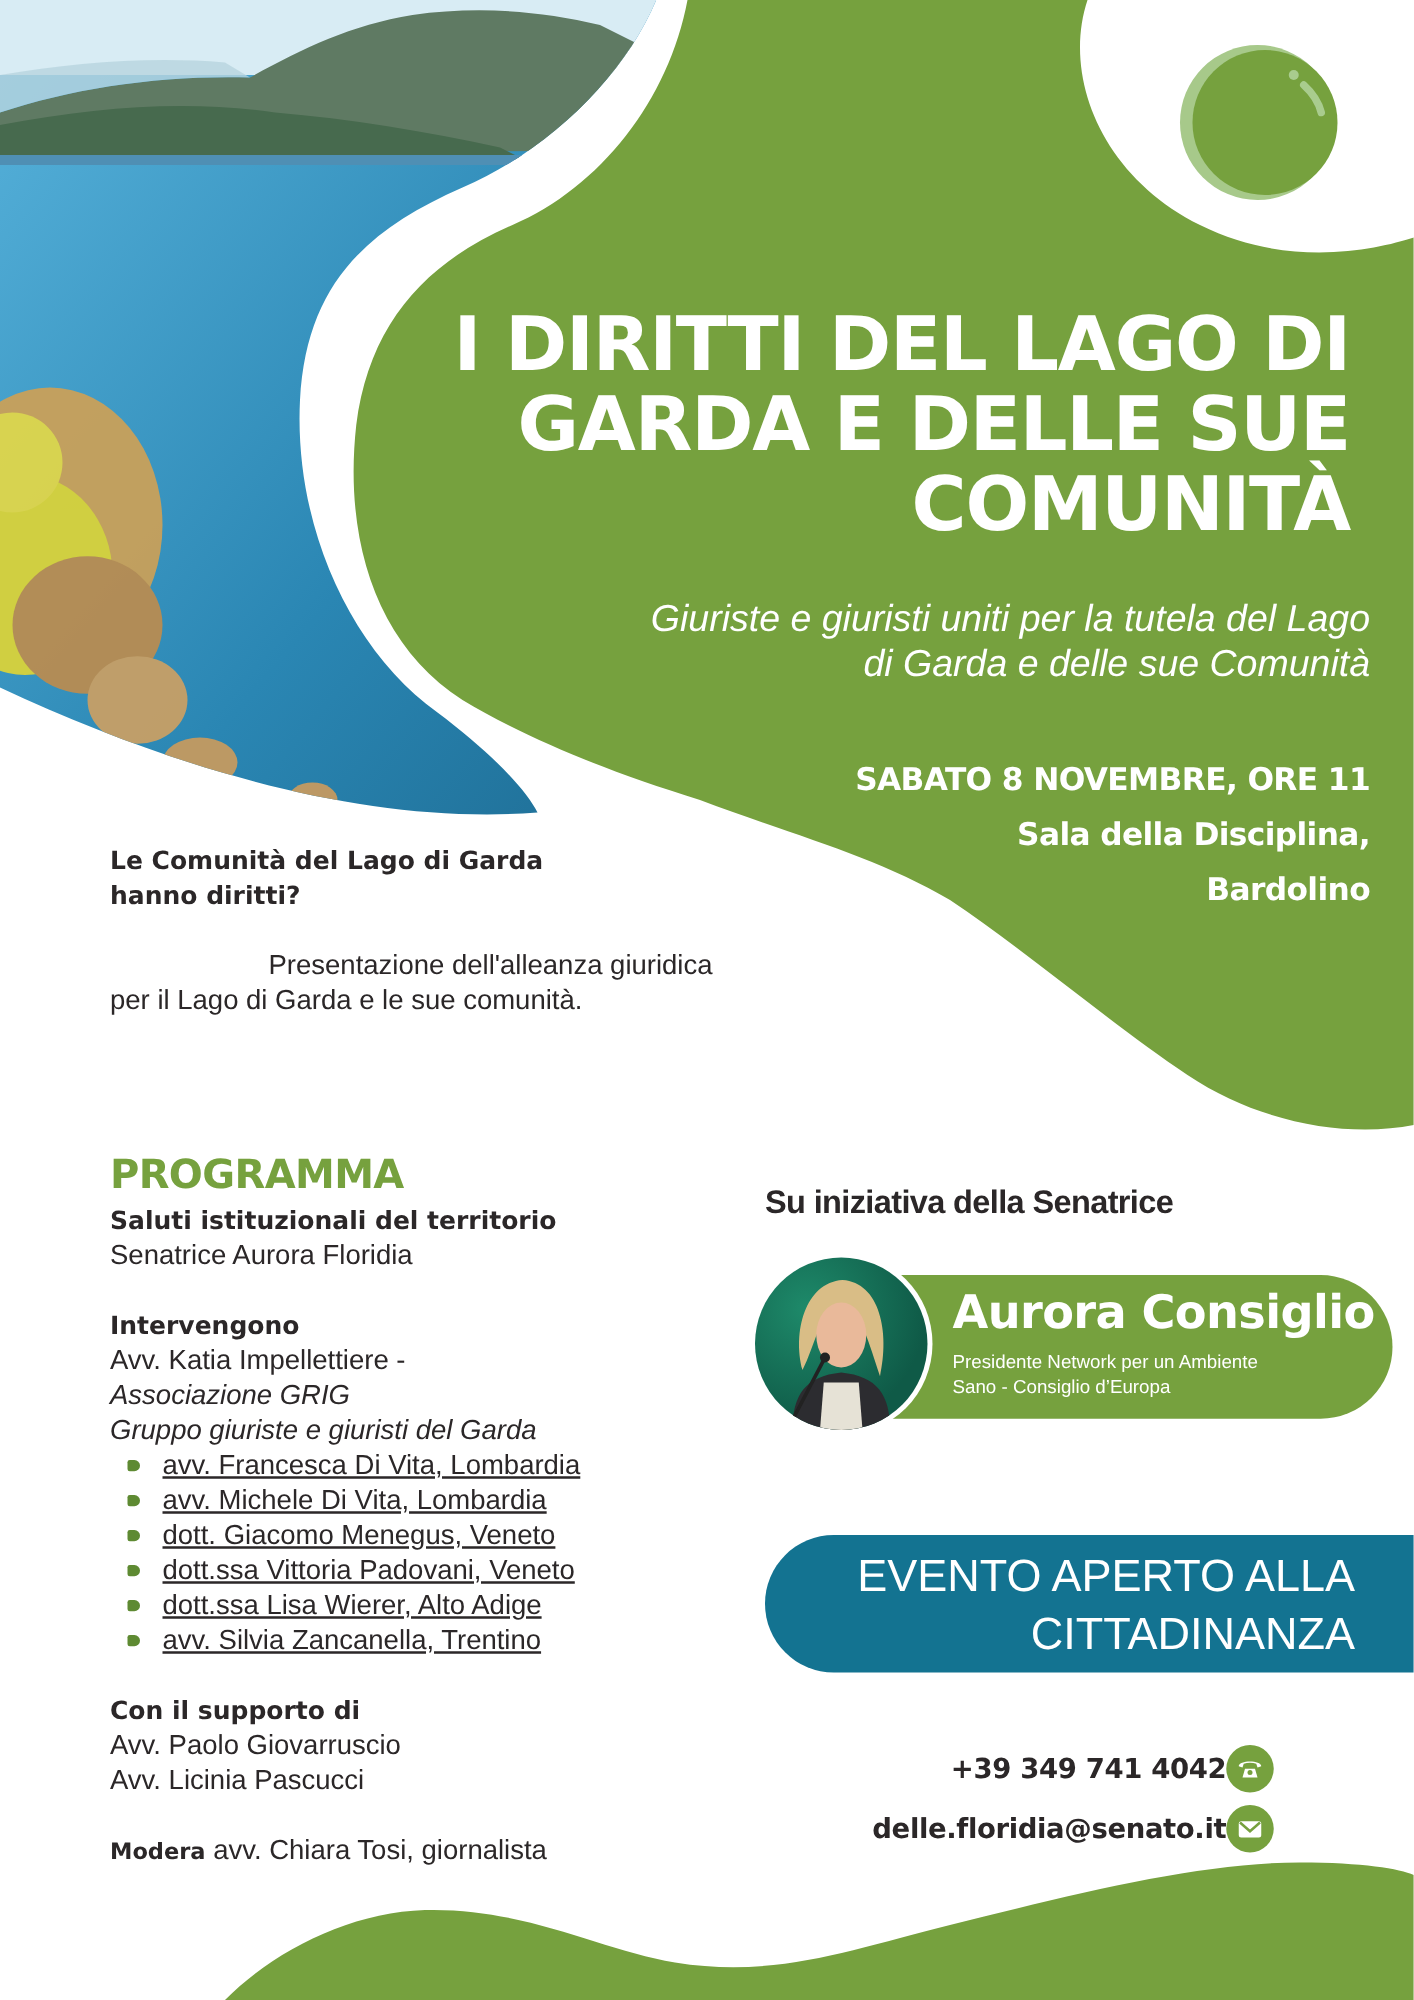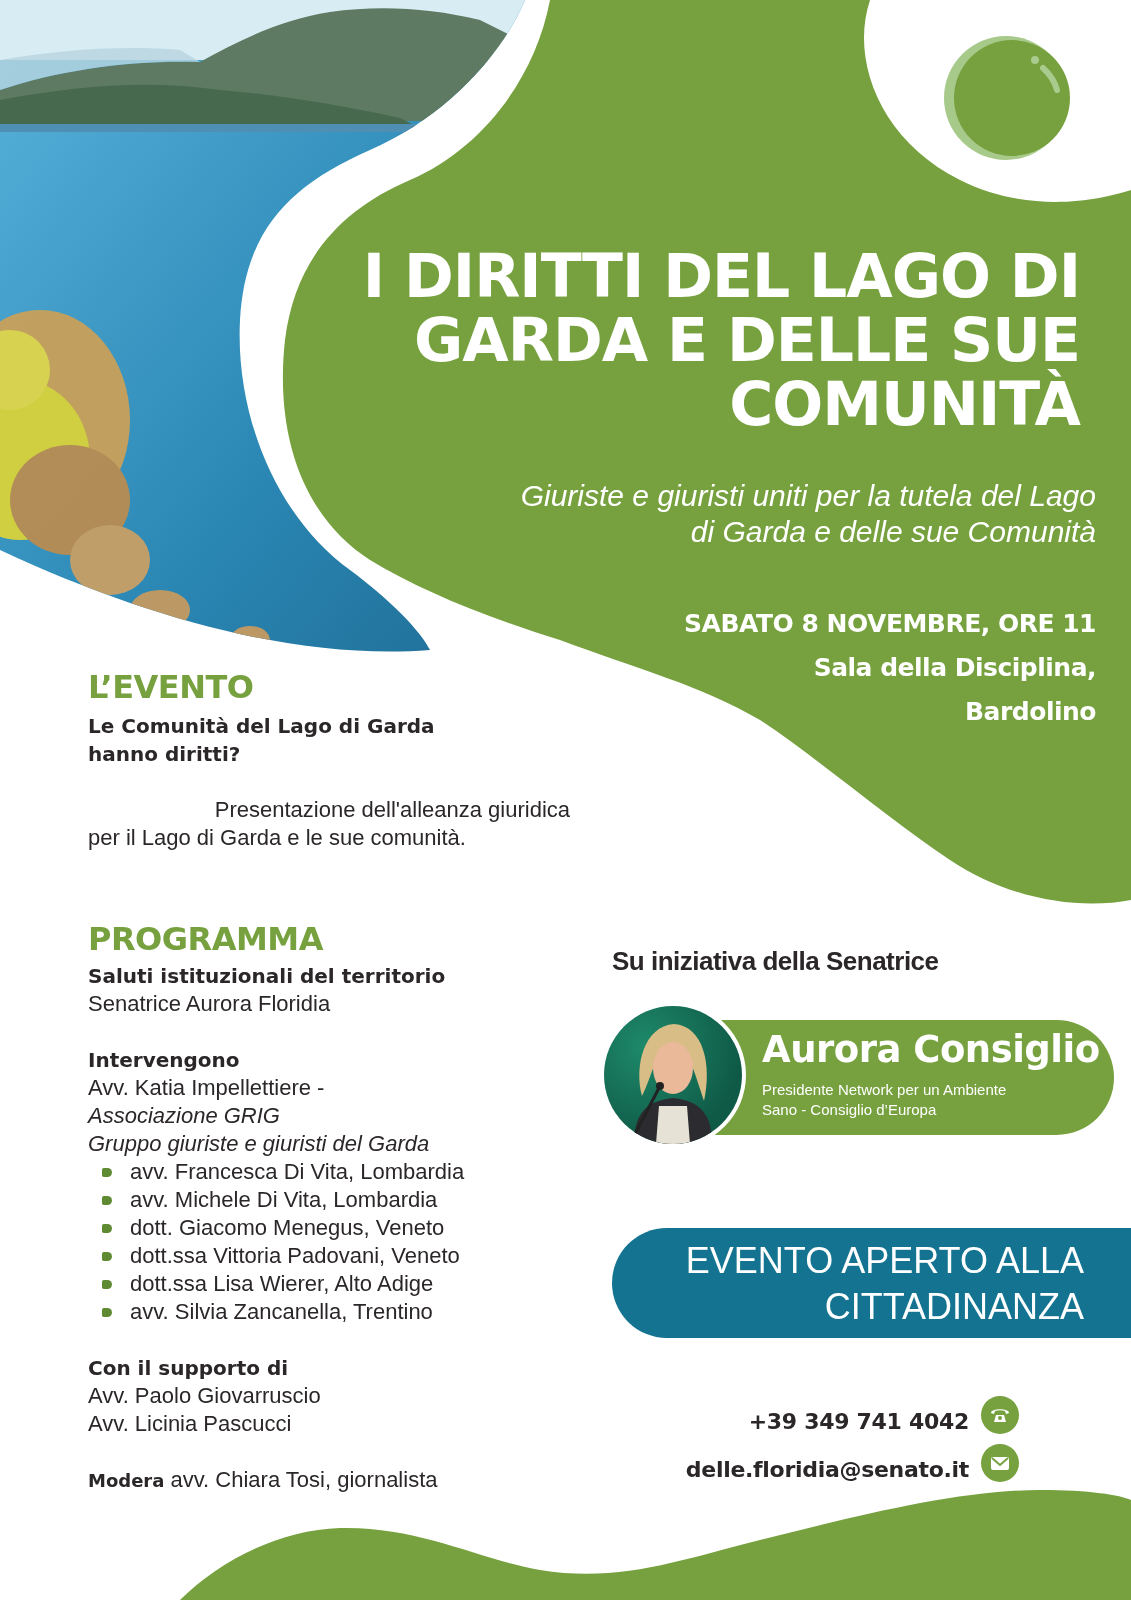--- a/index.html
+++ b/index.html
@@ -13,33 +13,33 @@
 
   .sec-heading { color: #76a13e; font-weight: bold; font-size: 32px; font-family: "DejaVu Sans", sans-serif; letter-spacing: -0.5px; }
   .bold-line { font-weight: bold; font-size: 20px; line-height: 28px; color: #2b2728; }
   .text-line { font-size: 22px; line-height: 28px; color: #2b2728; font-family: "Liberation Sans", sans-serif; }
   .ital { font-style: italic; }
 
   .left-col { left: 88px; width: 500px; }
   .justify { text-align: justify; text-align-last: left; width: 482px; }
 
   ul.bul { list-style: none; margin: 0; padding: 0; }
-  ul.bul li { position: relative; padding-left: 42px; font-size: 22px; line-height: 28px; font-family: "Liberation Sans", sans-serif; color: #2b2728; }
+  ul.bul li { position: relative; padding-left: 42px; font-size: 22px; line-height: 28px; font-family: "Liberation Sans", sans-serif; color: #2b2728; text-decoration: underline; }
   ul.bul li .dot { position: absolute; left: 14px; top: 10px; width: 10px; height: 9px; background: #5e8a32; border-radius: 2px 5px 5px 2px; }
 
   .initiative { left: 612px; top: 946px; font-weight: bold; font-size: 26px; color: #2b2728; font-family: Liberation Sans, sans-serif; letter-spacing: -0.5px; }
   .name-pill { left: 700px; top: 1020px; width: 414px; height: 115px; background: #76a13e; border-radius: 0 58px 58px 0; }
   .avatar { left: 600px; top: 1002px; width: 146px; height: 146px; border-radius: 50%; background: #fff; }
   .avatar-inner { position: absolute; left: 4px; top: 4px; width: 138px; height: 138px; border-radius: 50%; overflow: hidden; background: radial-gradient(circle at 30% 30%, #1e8a6a, #0f5a47 70%); }
   .person-name { left: 762px; top: 1028px; color: #fff; font-weight: bold; font-size: 37px; font-family: "DejaVu Sans", sans-serif; letter-spacing: -0.5px; }
   .person-role { left: 762px; top: 1080px; width: 332px; color: #fff; font-size: 15px; line-height: 20px; text-align: justify; text-align-last: left; font-family: "Liberation Sans", sans-serif; }
 
   .open-banner { left: 612px; top: 1228px; width: 519px; height: 110px; background: #137391; border-radius: 55px 0 0 55px; }
   .open-text { left: 612px; top: 1238px; width: 472px; text-align: right; color: #fff; font-size: 36px; line-height: 46px; font-family: "Liberation Sans", sans-serif; }
-  .contact-row { position: absolute; right: 112px; display: flex; align-items: flex-end; gap: 12px; }
+  .contact-row { position: absolute; right: 112px; display: flex; align-items: center; }
   .contact-text { font-weight: bold; font-size: 22px; color: #2b2728; font-family: "DejaVu Sans", sans-serif; letter-spacing: -0.3px; }
   .contact-icon { width: 38px; height: 38px; border-radius: 50%; background: #76a13e; display: flex; align-items: center; justify-content: center; }
 </style>
 </head>
 <body>
 
 <svg class="bg-svg" viewBox="0 0 1131 1600" xmlns="http://www.w3.org/2000/svg">
   <defs>
     <linearGradient id="sky" x1="0" y1="0" x2="0" y2="1">
       <stop offset="0" stop-color="#dff0f6"></stop>
@@ -101,21 +101,20 @@
   <div>di Garda e delle sue Comunità</div>
 </div>
 
 <div class="abs when">
   <div>SABATO 8 NOVEMBRE, ORE 11</div>
   <div>Sala della Disciplina,</div>
   <div>Bardolino</div>
 </div>
 
 <div class="abs left-col" style="top:668px;">
-  <div class="sec-heading">L’EVENTO</div>
   <div style="margin-top:6px;">
     <div class="bold-line">Le Comunità del Lago di Garda</div>
     <div class="bold-line">hanno diritti?</div>
   </div>
   <div style="margin-top:28px;" class="justify">
     <div class="text-line" style="display:flex;justify-content:flex-end;margin-top:14px;">
         <span>Presentazione dell'alleanza giuridica</span>
       </div>
     <div class="text-line">per il Lago di Garda e le sue comunità.</div>
   </div>

